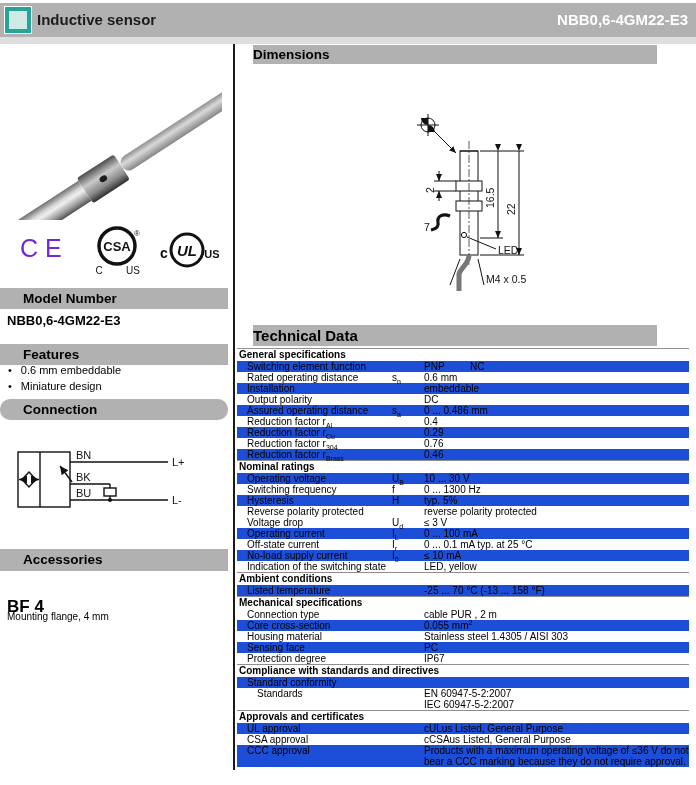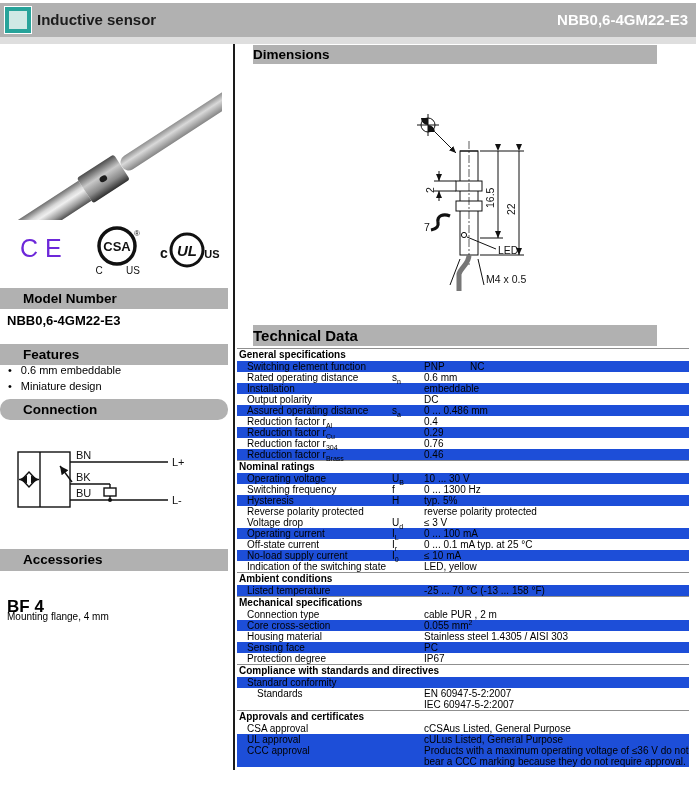--- a/index.html
+++ b/index.html
@@ -377,35 +377,35 @@
       </div>
       <div class="trow">
         <span class="tlab ind2">Standards</span>
         <span class="tsym"></span>
         <span class="tval">
           <div>EN 60947-5-2:2007</div>
           <div>IEC 60947-5-2:2007</div>
         </span>
       </div>
       <div class="tsec">Approvals and certificates</div>
+      <div class="trow shade">
+        <span class="tlab">UL approval</span>
+        <span class="tsym"></span>
+        <span class="tval">
+          <div>cULus Listed, General Purpose</div>
+        </span>
+      </div>
       <div class="trow">
         <span class="tlab">CSA approval</span>
         <span class="tsym"></span>
         <span class="tval">
           <div>cCSAus Listed, General Purpose</div>
         </span>
       </div>
       <div class="trow shade">
-        <span class="tlab">UL approval</span>
-        <span class="tsym"></span>
-        <span class="tval">
-          <div>cULus Listed, General Purpose</div>
-        </span>
-      </div>
-      <div class="trow shade">
         <span class="tlab">CCC approval</span>
         <span class="tsym"></span>
         <span class="tval">
           <div>Products with a maximum operating voltage of ≤36 V do not bear a CCC marking because they do not require approval.</div>
         </span>
       </div>
     </div>
 
 </div>
 

